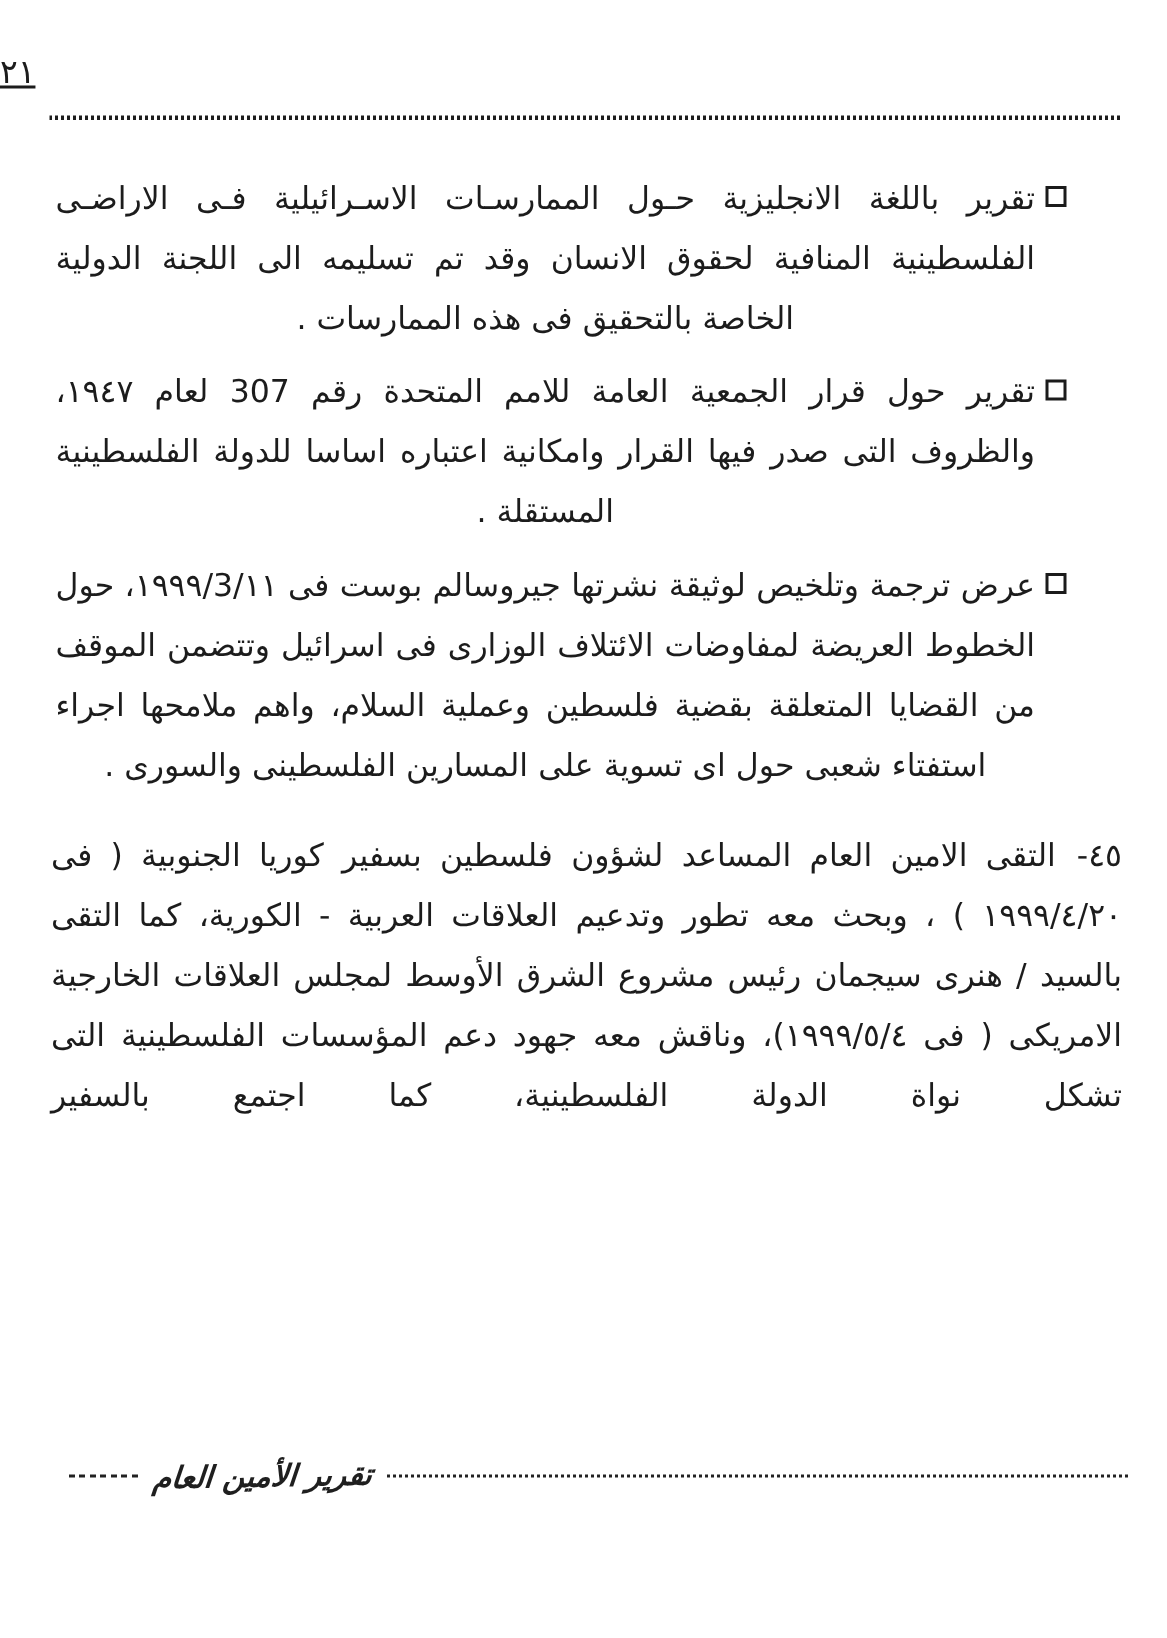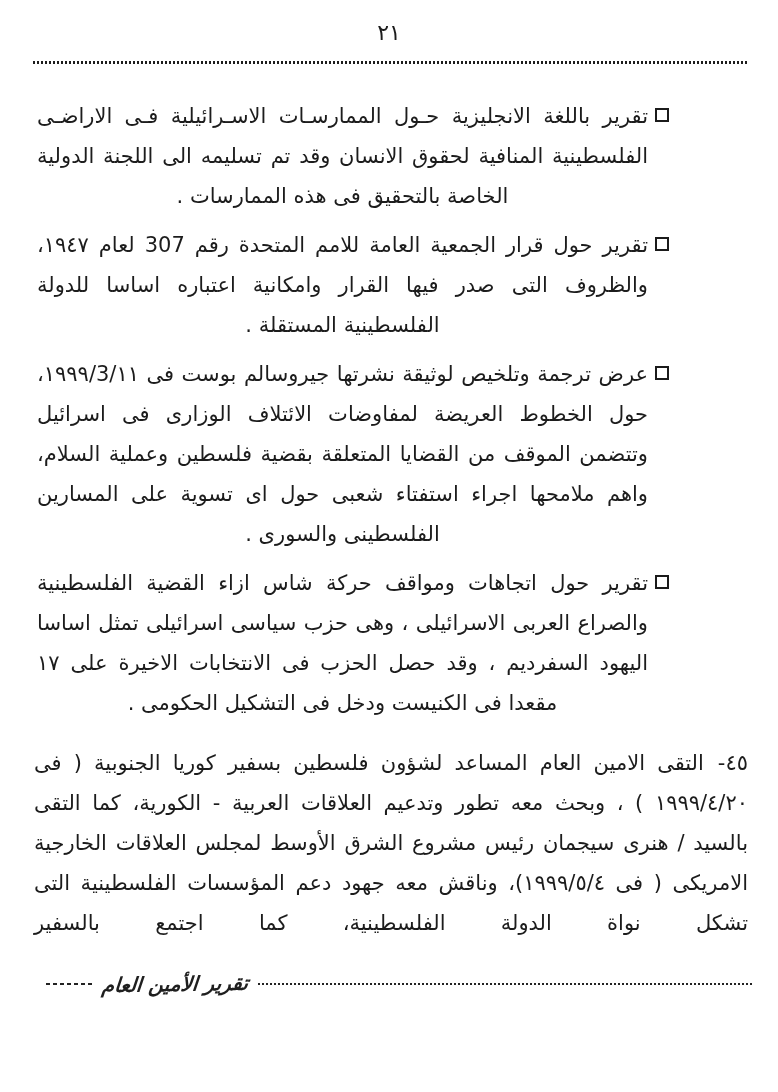--- a/index.html
+++ b/index.html
@@ -9,40 +9,40 @@
   }
   body {
     width: 778px;
     height: 1092px;
     position: relative;
     overflow: hidden;
     font-family: "DejaVu Sans", sans-serif;
     color: #1c1c1c;
   }
   .page-number {
-    text-align: center;
-    padding-top: 20px;
+    padding-top: 36px;
     font-size: 22px;
     letter-spacing: 2px;
+    text-decoration: underline;
   }
   .top-rule {
     height: 3px;
     margin: 16px 30px 0 33px;
     background-image: repeating-linear-gradient(90deg, #1d1d1d 0, #1d1d1d 2px, transparent 2px, transparent 4px);
   }
   .content {
     direction: rtl;
     margin: 32px 30px 0 33px;
     font-size: 21px;
     line-height: 40px;
     text-align: justify;
   }
   .bullet {
     position: relative;
-    margin: 0 100px 9px 4px;
+    margin: 0 58px 9px 4px;
     text-align: justify;
     text-align-last: center;
   }
   .bullet p { margin: 0; }
   .sq {
     position: absolute;
     right: -21px;
     top: 12px;
     width: 10px;
     height: 10px;
@@ -105,24 +105,20 @@
   <div class="bullet">
     <span class="sq"></span>
     <p>تقرير حول قرار الجمعية العامة للامم المتحدة رقم 307 لعام ١٩٤٧، والظروف التى صدر فيها القرار وامكانية اعتباره اساسا للدولة الفلسطينية المستقلة .</p>
   </div>
 
   <div class="bullet">
     <span class="sq"></span>
     <p>عرض ترجمة وتلخيص لوثيقة نشرتها جيروسالم بوست فى ١٩٩٩/3/١١، حول الخطوط العريضة لمفاوضات الائتلاف الوزارى فى اسرائيل وتتضمن الموقف من القضايا المتعلقة بقضية فلسطين وعملية السلام، واهم ملامحها اجراء استفتاء شعبى حول اى تسوية على المسارين الفلسطينى والسورى .</p>
   </div>
 
-  <div class="bullet">
-    <span class="sq"></span>
-    <p>تقرير حول اتجاهات ومواقف حركة شاس ازاء القضية الفلسطينية والصراع العربى الاسرائيلى ، وهى حزب سياسى اسرائيلى تمثل اساسا اليهود السفرديم ، وقد حصل الحزب فى الانتخابات الاخيرة على ١٧ مقعدا فى الكنيست ودخل فى التشكيل الحكومى .</p>
-  </div>
 
   <p class="numbered"><span class="num">٤٥-</span><span>التقى الامين العام المساعد لشؤون فلسطين بسفير كوريا الجنوبية ( فى ١٩٩٩/٤/٢٠ ) ، وبحث معه تطور وتدعيم العلاقات العربية - الكورية، كما التقى بالسيد / هنرى سيجمان رئيس مشروع الشرق الأوسط لمجلس العلاقات الخارجية الامريكى ( فى ١٩٩٩/٥/٤)، وناقش معه جهود دعم المؤسسات الفلسطينية التى تشكل نواة الدولة الفلسطينية، كما اجتمع بالسفير</span></p>
 
 </div>
 
 <div class="footer">
   <span class="dash-seg"></span>
   <span class="script">تقرير الأمين العام</span>
   <span class="dot-line"></span>
 </div>

